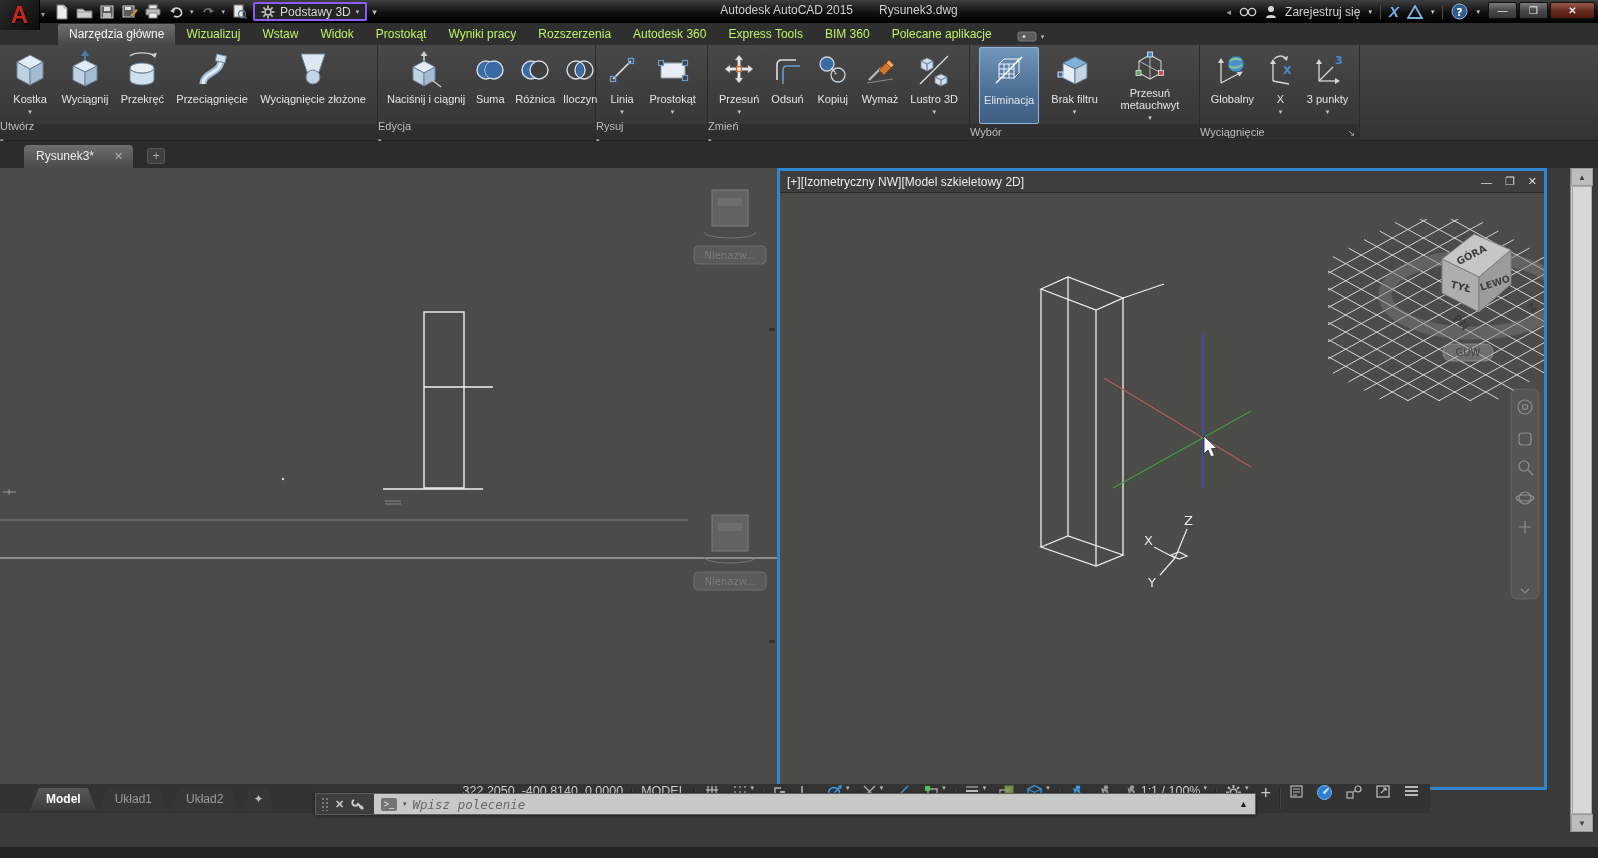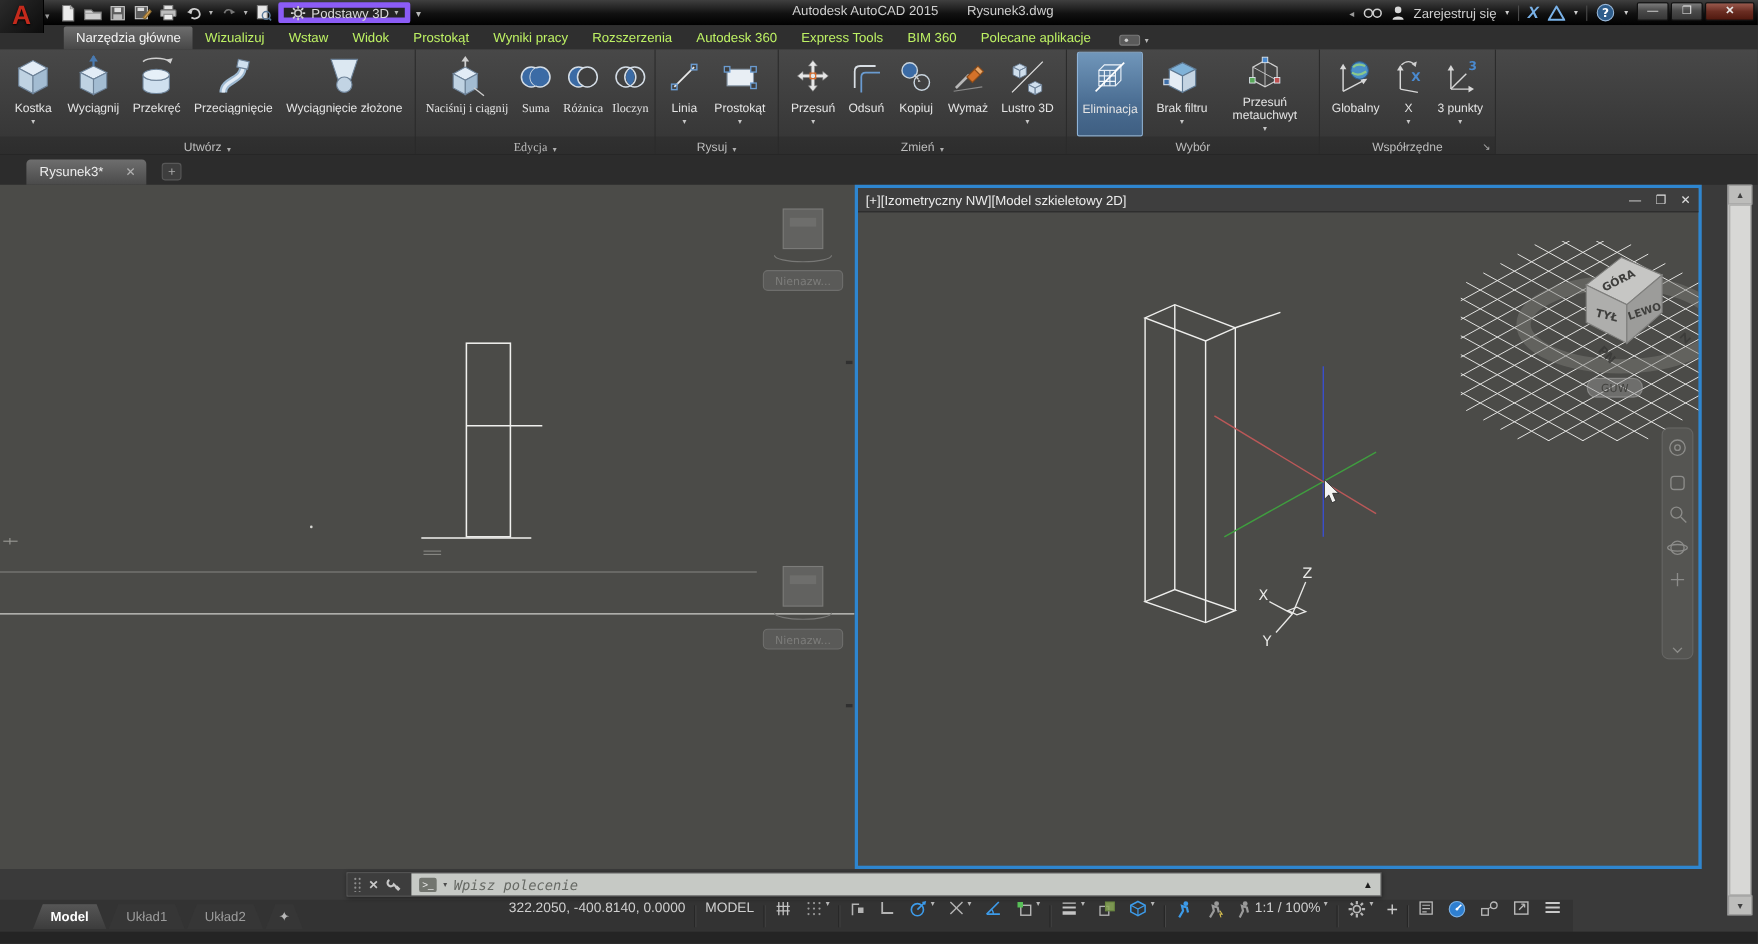--- a/index.html
+++ b/index.html
@@ -14,43 +14,43 @@
     background:linear-gradient(#3f3f3f,#101010 55%,#000);margin-left:40px; }
   .logo { position:absolute; left:0; top:0; width:40px; height:30px; z-index:5;
     background:linear-gradient(135deg,#2b2b2b,#0c0c0c); display:flex; align-items:center; justify-content:center;
     border-right:1px solid #000; }
   .logo .a { color:#c32a1c; font-size:24px; font-weight:bold; line-height:1; text-shadow:0 1px 2px #000; }
   .logo-caret { position:absolute; left:41px; top:10px; font-size:8px; color:#9a9a9a; z-index:5; }
   .qat { position:absolute; left:52px; top:2px; height:19px; display:flex; align-items:center; gap:5px; z-index:4; }
   .qat .qi { width:18px; height:17px; display:flex; align-items:center; justify-content:center; }
   .qat .caret { font-size:7px; color:#b8b8b8; }
   .ws-pill { display:flex; align-items:center; gap:5px; height:19px; padding:0 6px;
-    background:#252525; border:5px solid #8b5cf6; border-radius:2px; color:#d8d8d8; font-size:12px; }
+    background:#252525; border:2px solid #8b5cf6; border-radius:2px; color:#d8d8d8; font-size:12px; }
   .app-title { position:absolute; left:50%; top:3px; transform:translateX(-50%); font-size:12px; color:#cfcfcf; white-space:nowrap; }
   .app-title .doc { margin-left:26px; }
   .tb-right { position:absolute; right:118px; top:2px; height:19px; display:flex; align-items:center; gap:8px; font-size:12px; color:#d0d0d0; }
   .tb-right .sep { width:1px; height:14px; background:#4a4a4a; }
   .winbtns { position:absolute; right:3px; top:2px; display:flex; gap:2px; }
   .winbtn { width:29px; height:17px; border:1px solid #101010; border-radius:2px;
     background:linear-gradient(#7d7d7d,#4b4b4b 45%,#353535); color:#e8e8e8; font-size:10px;
     display:flex; align-items:center; justify-content:center; line-height:1; }
   .winbtn.close { width:45px; background:linear-gradient(#9a5a4e,#6a2d22 50%,#50180e); font-weight:bold; }
   
   .ribbontabs { position:absolute; left:0; top:23px; width:1598px; height:22px; background:#2f2f2f;
     display:flex; align-items:flex-end; padding-left:58px; }
   .rtab { padding:3px 11px 4px; font-size:12px; color:#bef264; white-space:nowrap; }
   .rtab.active { background:linear-gradient(#6e6e6e,#474747); color:#f4f4f4; border-radius:2px 2px 0 0; }
   .rtab-extra { display:flex; align-items:center; gap:4px; margin-left:14px; padding-bottom:3px; }
   
   .ribbon { position:absolute; left:0; top:45px; width:1598px; height:96px;
     background:linear-gradient(#484848,#3a3a3a 70%,#343434); display:flex; border-bottom:1px solid #262626; }
   .panel { display:flex; flex-direction:column; border-right:1px solid #2b2b2b; position:relative; }
   .panel-body { flex:1; display:flex; align-items:flex-start; justify-content:space-around; padding:2px 5px 0; }
-  .panel-footer { height:17px; display:flex; align-items:flex-end; justify-content:center; gap:5px;
-    font-size:11px; color:#bdbdbd; background:rgba(0,0,0,0.12); }
+  .panel-footer { height:17px; display:flex; align-items:flex-start; justify-content:center; gap:5px;
+    font-size:11px; color:#bdbdbd; background:rgba(0,0,0,0.12);flex-direction:column; }
   .panel-footer .caret { font-size:7px; color:#b0b0b0; }
   .launcher { position:absolute; right:4px; bottom:2px; font-size:9px; color:#aaa; }
   .rbtn { height:77px; display:flex; flex-direction:column; align-items:center; padding:1px 4px 0;
     color:#e4e4e4; font-size:11px; line-height:12px; text-align:center; white-space:nowrap; border-radius:2px; }
   .rbtn .ric { height:44px; display:flex; align-items:center; justify-content:center; }
   .rbtn .lbl { margin-top:1px; }
   .rbtn .caret { font-size:7px; color:#c8c8c8; margin-top:1px; }
   .rbtn.hl { background:linear-gradient(#7096ba,#4b6e93 60%,#3f5f82); border:1px solid #8fb4d8; }
   .lbl2 { white-space:normal; width:72px; }
   
@@ -80,21 +80,21 @@
     border:1px solid #5d5d5d; box-shadow:0 1px 4px rgba(0,0,0,.45); z-index:8; }
   .cmd-grip { width:58px; background:#3d3d3d; display:flex; align-items:center; gap:7px; padding:0 5px; }
   .cmd-x { color:#c8c8c8; font-size:11px; font-weight:bold; }
   .cmd-input { flex:1; background:#c6c9c5; display:flex; align-items:center; gap:6px; padding:0 7px; }
   .cmd-chip { width:16px; height:13px; background:#72756f; border-radius:2px; color:#f0f0f0; font-size:9px;
     display:flex; align-items:center; justify-content:center; }
   .cmd-caret { font-size:7px; color:#4a4a4a; }
   .cmd-text { font-family:"DejaVu Sans Mono", monospace; font-style:italic; font-size:12.5px; color:#666964; }
   .cmd-hist { margin-left:auto; color:#1e1e1e; font-size:9px; }
   
-  .statusbar { position:absolute; left:0; top:818px; width:1430px; height:29px; background:#333;
+  .statusbar { position:absolute; left:0; top:784px; width:1430px; height:29px; background:#333;
     display:flex; align-items:center; }
   .bottom-edge { position:absolute; left:0; top:847px; width:1598px; height:11px; background:#242424; }
   .ltabs { display:flex; align-items:flex-end; margin-left:30px; gap:2px; height:24px; }
   .ltab { padding:4px 16px 5px; font-size:12px; color:#9c9c9c; background:#363636;
     clip-path:polygon(9px 0, calc(100% - 9px) 0, 100% 100%, 0 100%); }
   .ltab.active { background:linear-gradient(#565656,#3c3c3c); color:#fff; font-weight:bold; }
   .ltab.plus { padding:4px 12px 5px; color:#b8b8b8; }
   .sb-right { margin-left:auto; display:flex; align-items:center; height:29px; }
   .sb-item { display:flex; align-items:flex-start; gap:3px; padding:0 6px; height:29px; }
   .sb-text { font-size:12.5px; color:#cfcfcf; white-space:nowrap; }
@@ -301,21 +301,21 @@
           </span>
         <span class="lbl">Wyciągnięcie złożone</span>
       </div>
     </div>
     <div class="panel-footer">
       <span>Utwórz</span>
         <span class="caret">▾</span>
     </div>
   </div>
 
-  <div class="panel" style="width:218px;font-family:Liberation Serif, serif;">
+  <div class="panel" style="width:218px;">
     <div class="panel-body">
       <div class="rbtn">
         <span class="ric">
             <svg width="36" height="40">
               <path d="M16,12 V3" stroke="#cfcfcf" stroke-width="1.6"></path>
               <path d="M16,1 l-3.5,5 h7 z" fill="#cfcfcf"></path>
               <path d="M5,17 L16,11 L27,17 L16,23 z" fill="#e2ecf6" stroke="#6d8298"></path>
               <path d="M5,17 L16,23 L16,36 L5,30 z" fill="#bfd2e2" stroke="#6d8298"></path>
               <path d="M16,23 L27,17 L27,30 L16,36 z" fill="#a3bcd2" stroke="#6d8298"></path>
               <path d="M24,30 L33,37" stroke="#cfcfcf" stroke-width="1.2"></path>
@@ -541,21 +541,21 @@
               <path d="M29,28 l-5,-3 v6 z" fill="#d8d8d8"></path>
               <line x1="8" y1="28" x2="22" y2="14" stroke="#d8d8d8" stroke-width="1.3"></line>
               <text x="24" y="11" font-size="11" font-weight="bold" fill="#4a8ad0">3</text>
             </svg>
           </span>
         <span class="lbl">3 punkty</span>
         <span class="caret">▾</span>
       </div>
     </div>
     <div class="panel-footer">
-      <span>Współrzędne</span>
+      <span>Wyciągnięcie</span>
     </div>
     <span class="launcher">↘</span>
   </div>
 
   <div style="flex:1;"></div>
 </div>
 
 <div class="filetabs">
   <div class="ftab">
     <span>Rysunek3*</span>

